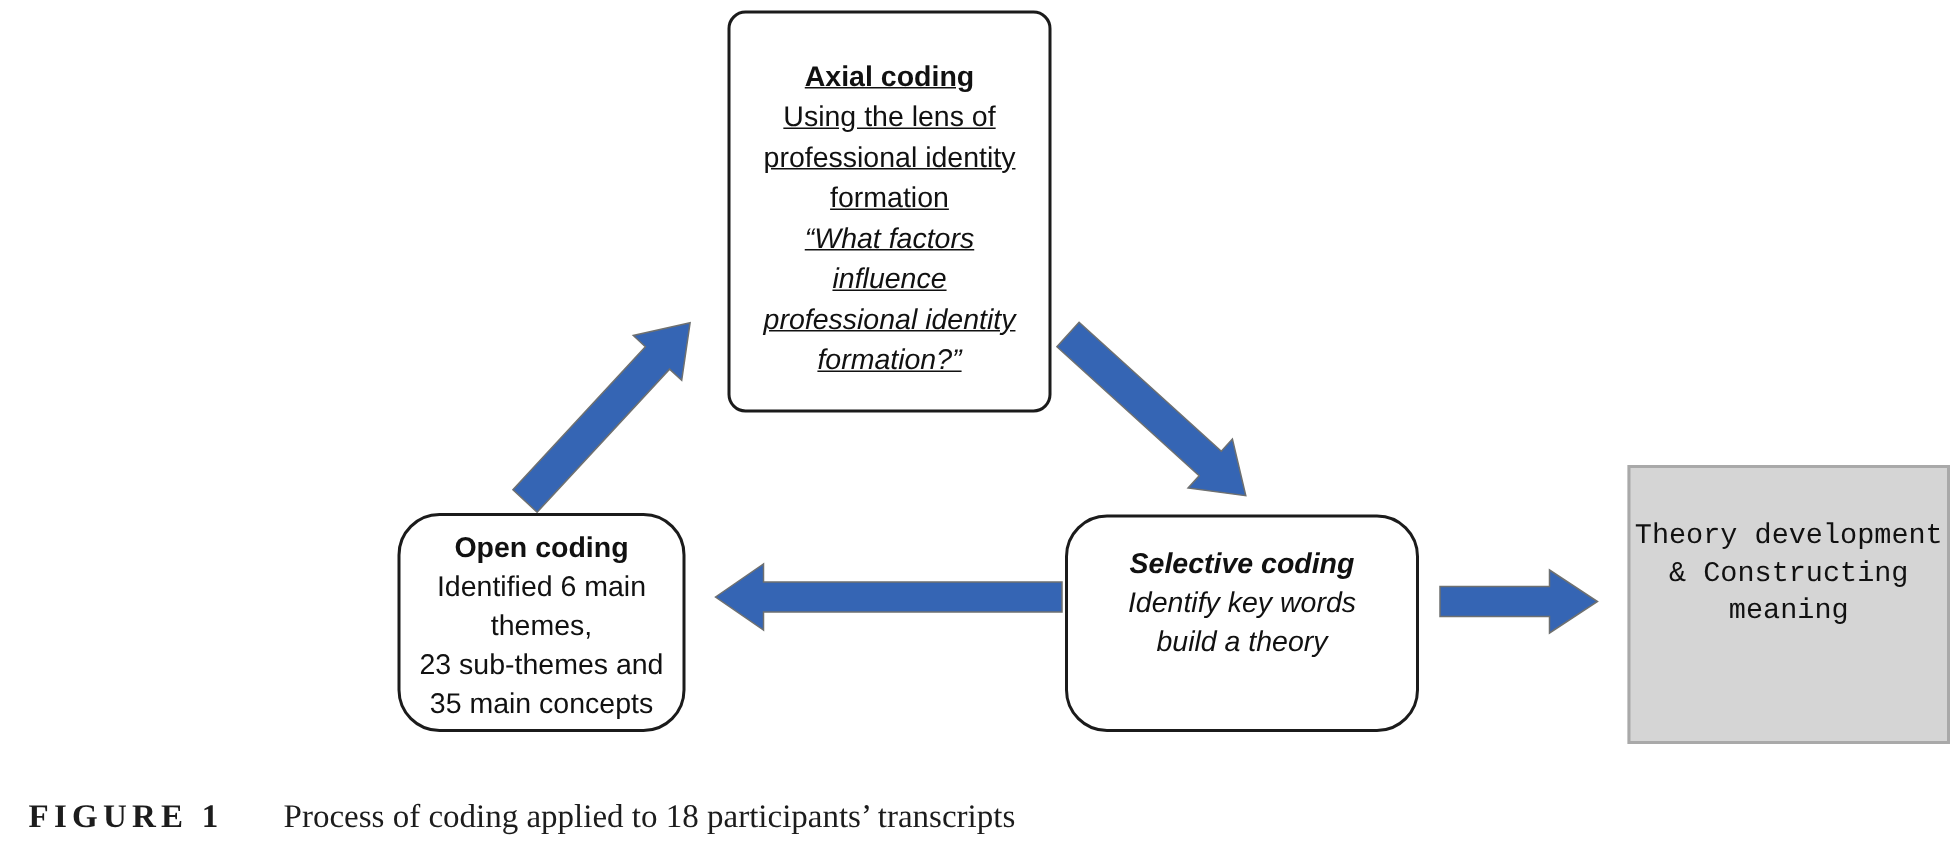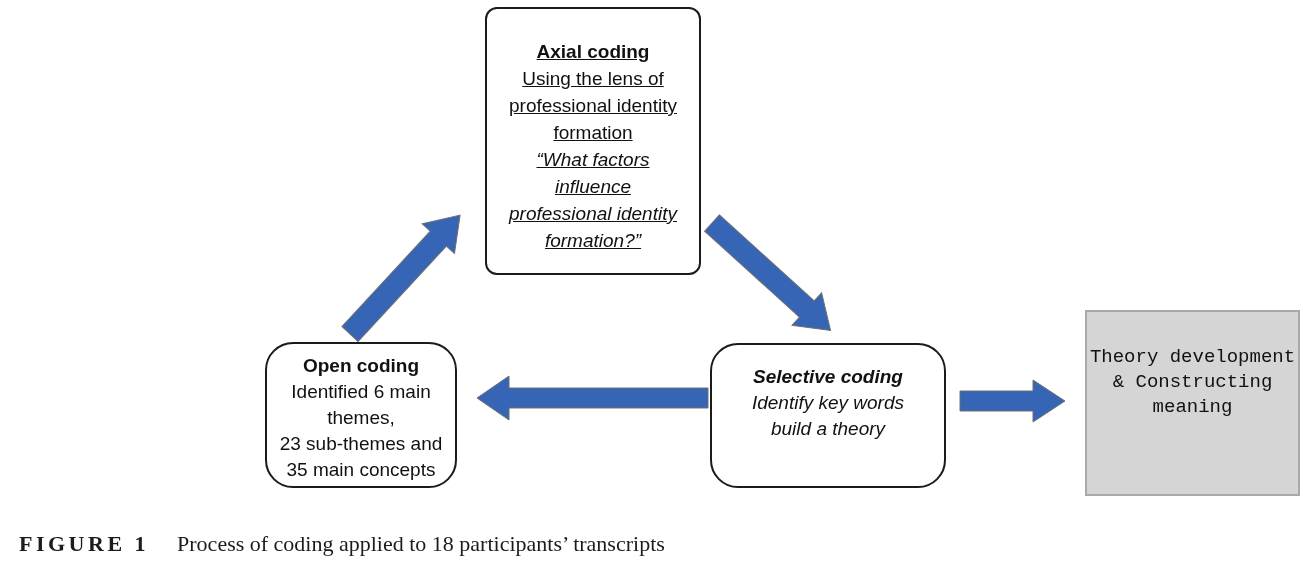--- a/index.html
+++ b/index.html
@@ -78,21 +78,21 @@
     left: 19px;
     top: 531px;
     font-family: "Liberation Serif", serif;
     font-size: 22px;
     color: #1c1c1c;
     white-space: nowrap;
   }
   .caption .cap-label {
     font-weight: bold;
     letter-spacing: 3.5px;
-    margin-right: 28px;
+    margin-right: 40px;
   }
 </style>
 </head>
 <body>
 
 <div class="figure-canvas">
 
   <div class="box axial-box">
     <span class="line bold">Axial coding</span>
     <span class="line">Using the lens of</span>

